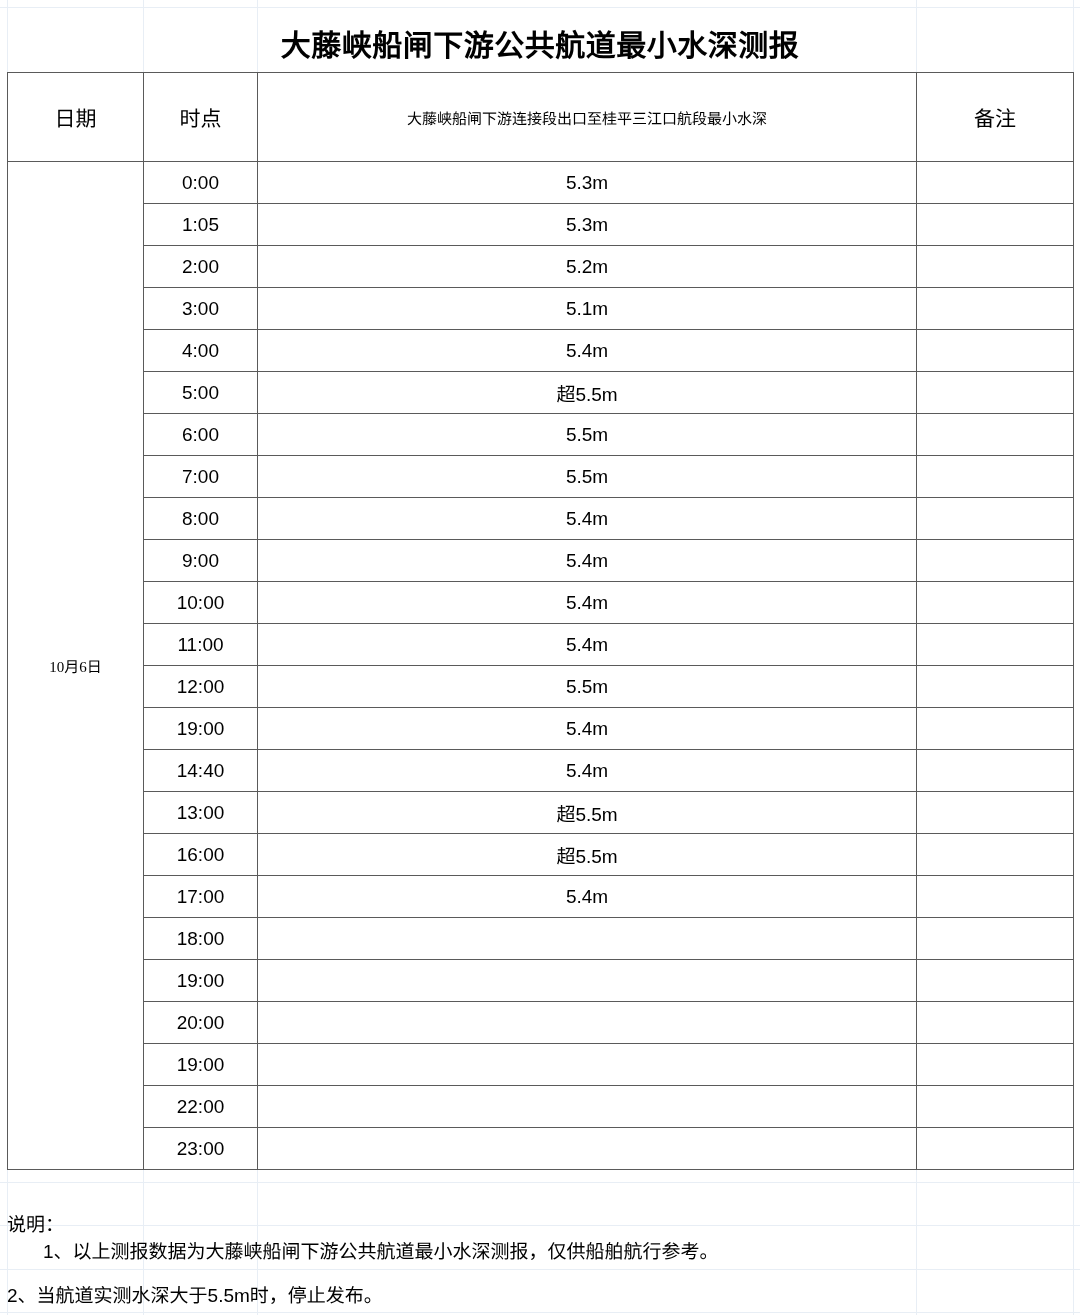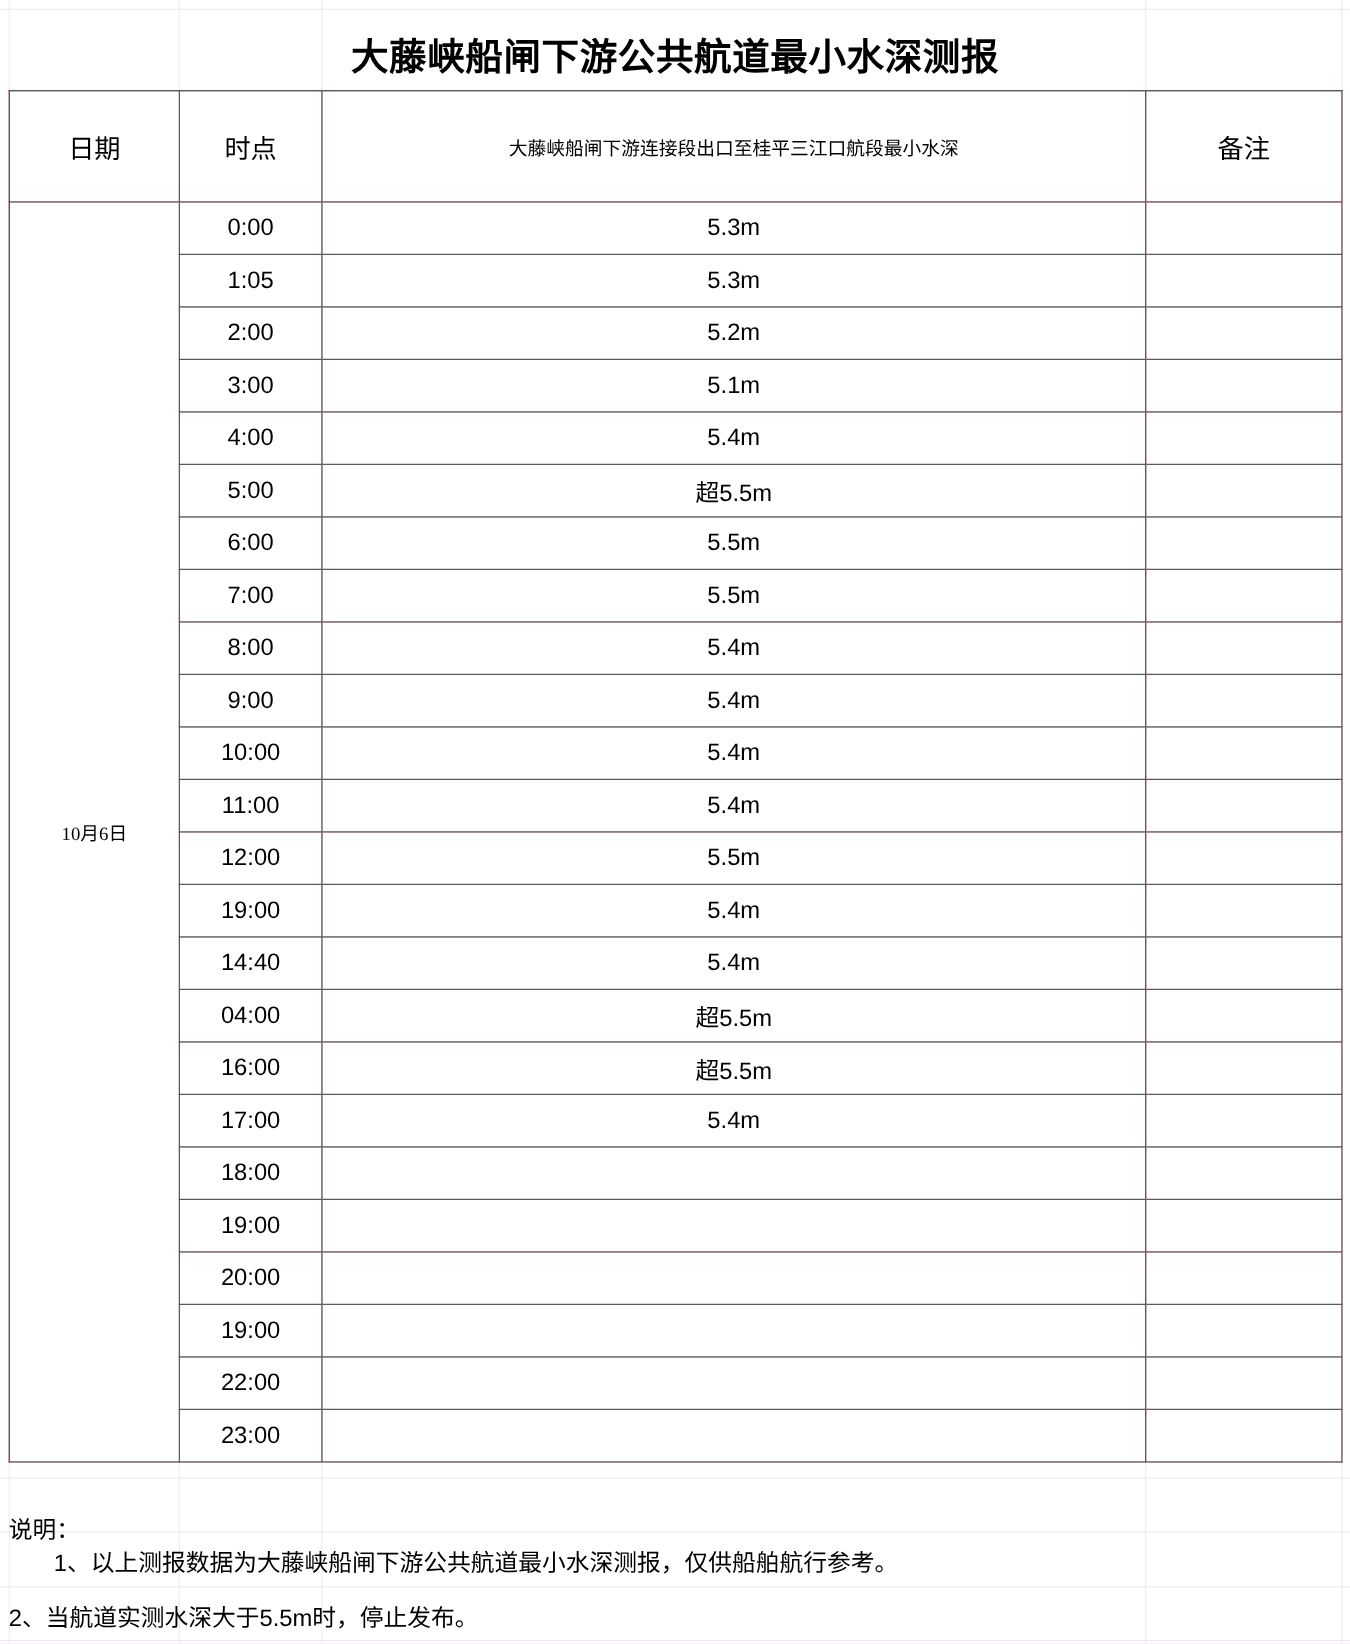--- a/index.html
+++ b/index.html
@@ -218,21 +218,21 @@
           <td>19:00</td>
           <td>5.4m</td>
           <td></td>
         </tr>
         <tr>
           <td>14:40</td>
           <td>5.4m</td>
           <td></td>
         </tr>
         <tr>
-          <td>04:00</td>
+          <td>13:00</td>
           <td>超5.5m</td>
           <td></td>
         </tr>
         <tr>
           <td>16:00</td>
           <td>超5.5m</td>
           <td></td>
         </tr>
         <tr>
           <td>17:00</td>

